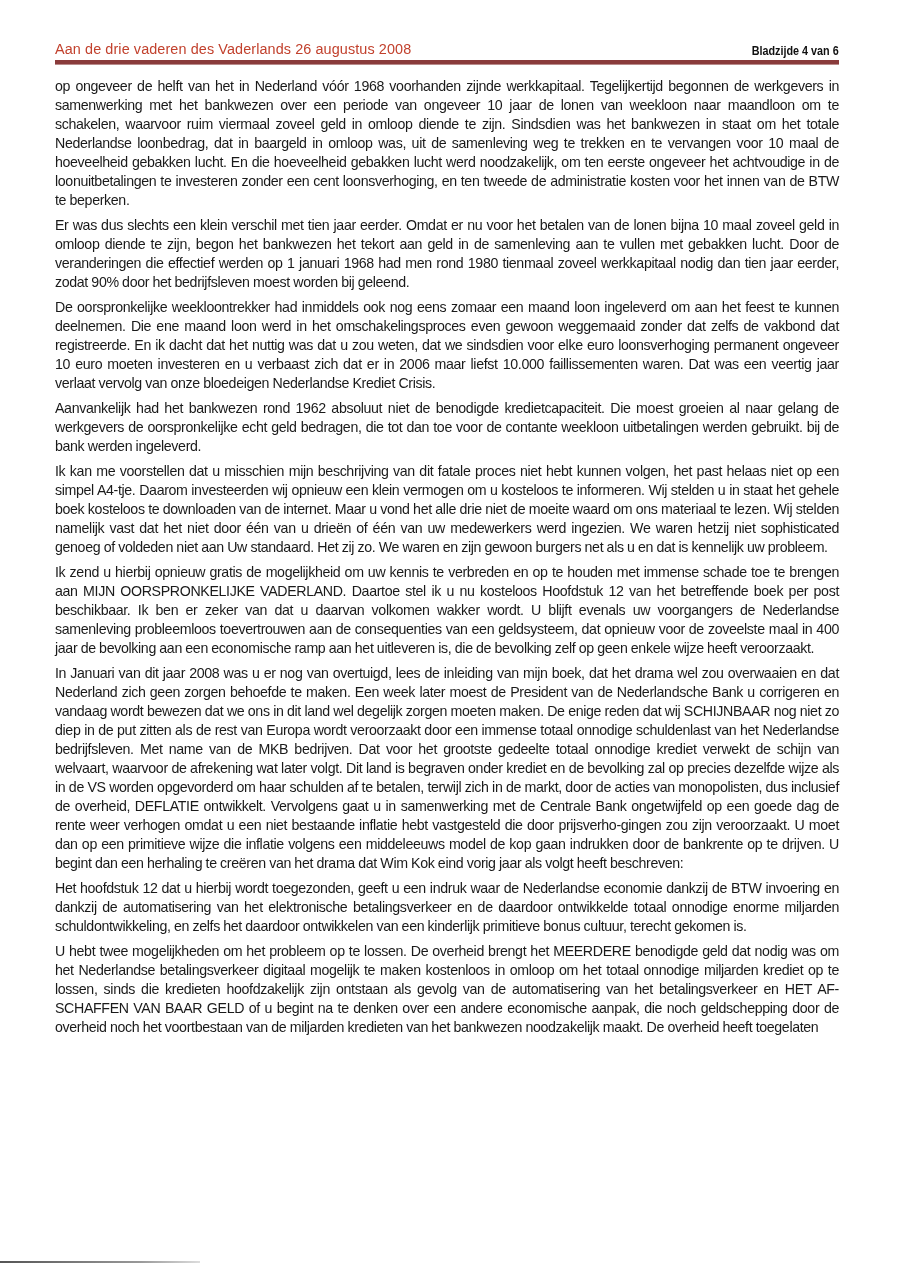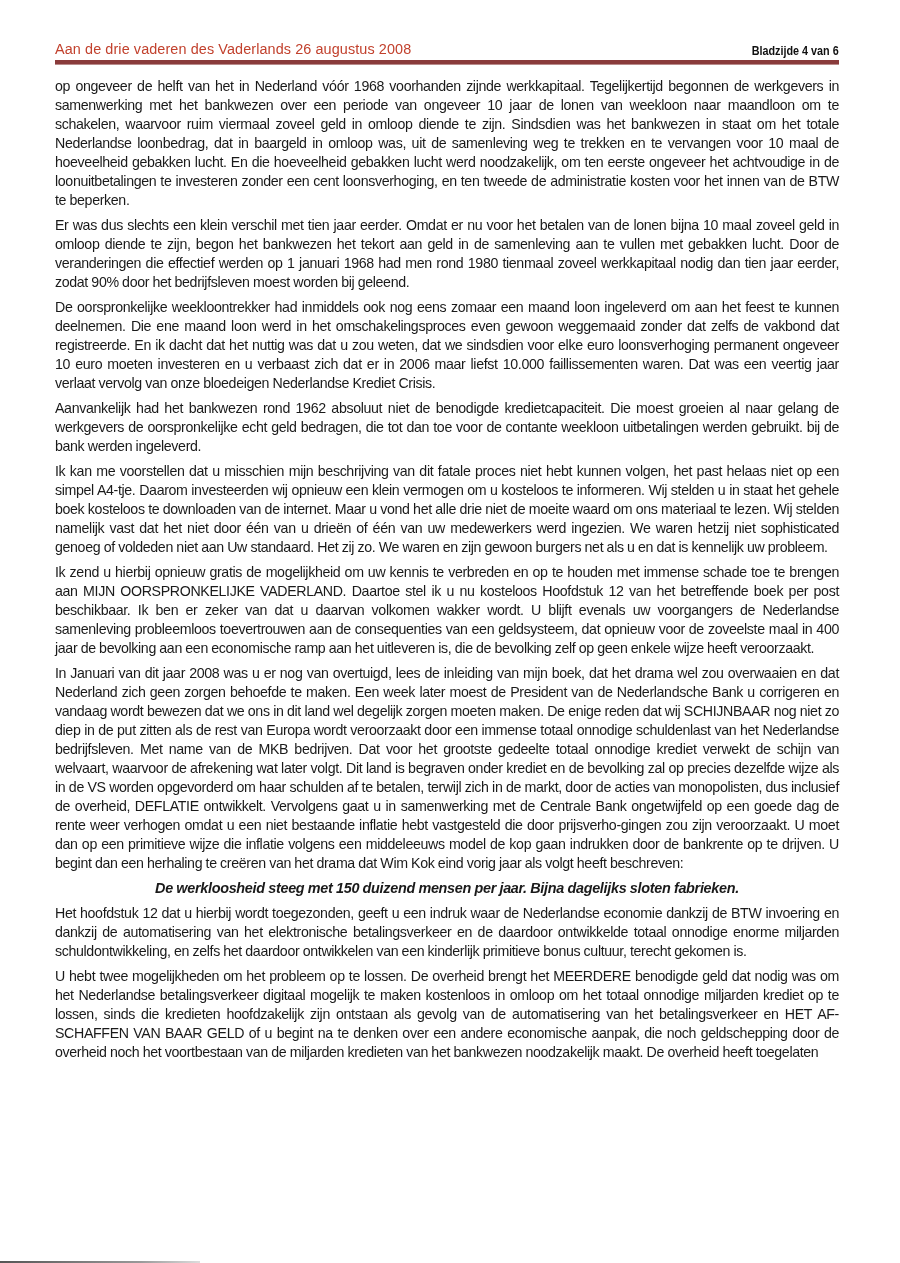--- a/index.html
+++ b/index.html
@@ -87,19 +87,18 @@
   </div>
 
   <div class="body-text">
     <p>op ongeveer de helft van het in Nederland vóór 1968 voorhanden zijnde werkkapitaal. Tegelijkertijd begonnen de werkgevers in samenwerking met het bankwezen over een periode van ongeveer 10 jaar de lonen van weekloon naar maandloon om te schakelen, waarvoor ruim viermaal zoveel geld in omloop diende te zijn. Sindsdien was het bankwezen in staat om het totale Nederlandse loonbedrag, dat in baargeld in omloop was, uit de samenleving weg te trekken en te vervangen voor 10 maal de hoeveelheid gebakken lucht. En die hoeveelheid gebakken lucht werd noodzakelijk, om ten eerste ongeveer het achtvoudige in de loonuitbetalingen te investeren zonder een cent loonsverhoging, en ten tweede de administratie kosten voor het innen van de BTW te beperken.</p>
     <p>Er was dus slechts een klein verschil met tien jaar eerder. Omdat er nu voor het betalen van de lonen bijna 10 maal zoveel geld in omloop diende te zijn, begon het bankwezen het tekort aan geld in de samenleving aan te vullen met gebakken lucht.  Door de veranderingen die effectief werden op 1 januari 1968 had men rond 1980 tienmaal zoveel werkkapitaal nodig dan tien jaar eerder, zodat 90% door het bedrijfsleven moest worden bij geleend.</p>
     <p>De oorspronkelijke weekloontrekker had inmiddels ook nog eens zomaar een maand loon ingeleverd om aan het feest te kunnen deelnemen. Die ene maand loon werd in het omschakelingsproces even gewoon weggemaaid zonder dat zelfs de vakbond dat registreerde.  En ik dacht dat het nuttig was dat u zou weten, dat we sindsdien voor elke euro loonsverhoging permanent ongeveer 10 euro moeten investeren en u verbaast zich dat er in 2006 maar liefst 10.000 faillissementen waren.  Dat was een veertig jaar verlaat vervolg van onze bloedeigen Nederlandse Krediet Crisis.</p>
     <p>Aanvankelijk had het bankwezen rond 1962 absoluut niet de benodigde kredietcapaciteit. Die moest groeien al naar gelang de werkgevers de oorspronkelijke echt geld bedragen, die tot dan toe voor de contante weekloon uitbetalingen werden gebruikt. bij de bank werden ingeleverd.</p>
     <p>Ik kan me voorstellen dat u misschien mijn beschrijving van dit fatale proces niet hebt kunnen volgen, het past helaas niet op een simpel A4-tje.  Daarom investeerden wij opnieuw een klein vermogen om u kosteloos te informeren. Wij stelden u in staat het gehele boek kosteloos te downloaden van de internet.  Maar u vond het alle drie niet de moeite waard om ons materiaal te lezen. Wij stelden namelijk vast dat het niet door één van u drieën of één van uw medewerkers werd ingezien.  We waren hetzij niet sophisticated genoeg of voldeden niet aan Uw standaard.  Het zij zo.  We waren en zijn gewoon burgers net als u en dat is kennelijk uw probleem.</p>
     <p>Ik zend u hierbij opnieuw gratis de mogelijkheid om uw kennis te verbreden en op te houden met immense schade toe te brengen aan MIJN OORSPRONKELIJKE VADERLAND. Daartoe stel ik u nu kosteloos Hoofdstuk 12 van het betreffende boek per post beschikbaar. Ik ben er zeker van dat u daarvan volkomen wakker wordt. U blijft evenals uw voorgangers de Nederlandse samenleving probleemloos toevertrouwen aan de consequenties van een geldsysteem, dat opnieuw voor de zoveelste maal in 400 jaar de bevolking aan een economische ramp aan het uitleveren is, die de bevolking zelf op geen enkele wijze heeft veroorzaakt.</p>
     <p>In Januari van dit jaar 2008 was u er nog van overtuigd, lees de inleiding van mijn boek, dat het drama wel zou overwaaien en dat Nederland zich geen zorgen behoefde te maken. Een week later moest de President van de Nederlandsche Bank u corrigeren en vandaag wordt bewezen dat we ons in dit land wel degelijk zorgen moeten maken.  De enige reden dat wij SCHIJNBAAR nog niet zo diep in de put zitten als de rest van Europa wordt veroorzaakt door een immense totaal onnodige schuldenlast van het Nederlandse bedrijfsleven. Met name van de MKB bedrijven. Dat voor het grootste gedeelte totaal onnodige krediet verwekt de schijn van welvaart, waarvoor de afrekening wat later volgt. Dit land is begraven onder krediet en de bevolking zal op precies dezelfde wijze als in de VS worden opgevorderd om haar schulden af te betalen, terwijl zich in de markt, door de acties van monopolisten, dus inclusief de overheid, DEFLATIE ontwikkelt. Vervolgens gaat u in samenwerking met de Centrale Bank ongetwijfeld op een goede dag de rente weer verhogen omdat u een niet bestaande inflatie hebt vastgesteld die door prijsverho-gingen zou zijn veroorzaakt. U moet dan op een primitieve wijze die inflatie volgens een middeleeuws model de kop gaan indrukken door de bankrente op te drijven. U begint dan een herhaling te creëren van het drama dat Wim Kok eind vorig jaar als volgt heeft beschreven:</p>
-    <p class="quote">De werkloosheid steeg met 150 duizend mensen per jaar.  Bijna dagelijks sloten fabrieken.</p>
     <p>Het hoofdstuk 12 dat u hierbij wordt toegezonden, geeft u een indruk waar de Nederlandse economie dankzij de BTW invoering en dankzij de automatisering van het elektronische betalingsverkeer en de daardoor ontwikkelde totaal onnodige enorme miljarden schuldontwikkeling, en zelfs het daardoor ontwikkelen van een kinderlijk primitieve bonus cultuur, terecht gekomen is.</p>
     <p>U hebt twee mogelijkheden om het probleem op te lossen. De overheid brengt het MEERDERE benodigde geld dat nodig was om het Nederlandse betalingsverkeer digitaal mogelijk te maken kostenloos in omloop om het totaal onnodige miljarden krediet op te lossen, sinds die kredieten hoofdzakelijk zijn ontstaan als gevolg van de automatisering van het betalingsverkeer en HET AF-SCHAFFEN VAN BAAR GELD of u begint na te denken over een andere economische aanpak, die noch geldschepping door de overheid noch het voortbestaan van de miljarden kredieten van het bankwezen noodzakelijk maakt.  De overheid heeft  toegelaten</p>
   </div>
 </div>
 
 <div class="footer-line"></div>
 
 </body></html>

